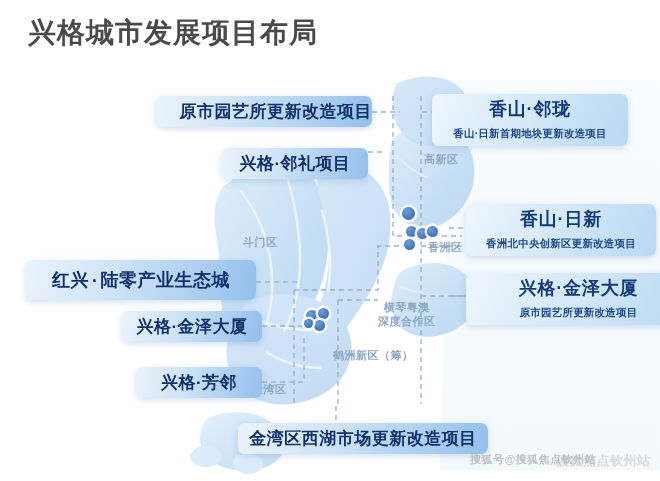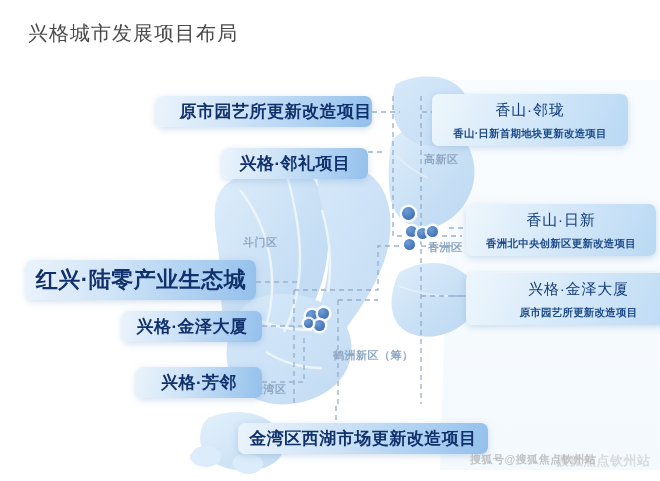--- a/index.html
+++ b/index.html
@@ -6,21 +6,21 @@
   body{
     width:660px;height:481px;background:#ffffff;
     font-family:"Liberation Sans","DejaVu Sans",sans-serif;
     overflow:hidden;position:relative;
   }
   #stage{position:absolute;left:0;top:0;width:660px;height:481px;overflow:hidden;}
 
   
   .title{
     position:absolute;left:28px;top:14px;
-    font-size:20px;font-weight:normal;color:#4a4a4a;
+    font-size:28px;font-weight:bold;color:#4a4a4a;
     letter-spacing:1px;line-height:38px;white-space:nowrap;
   }
 
   
   #map-layer{position:absolute;left:0;top:0;width:660px;height:481px;}
 
   
   .dot{
     position:absolute;border-radius:50%;
     background:radial-gradient(circle at 35% 30%,#6d9fd6 0%,#4a79bd 60%,#3a65a8 100%);
@@ -28,33 +28,33 @@
   }
 
   
   .pill{
     position:absolute;display:flex;align-items:center;justify-content:center;
     border-radius:7px;
     background:linear-gradient(100deg,#eaf3fb 0%,#cfe4f7 38%,#a9cdf0 78%,#93c0ec 100%);
     box-shadow:0 2px 7px rgba(90,140,190,.28);
     color:#10316b;font-weight:bold;white-space:nowrap;
   }
-  .pill.big{font-size:22px;letter-spacing:.5px;}
+  .pill.big{font-size:18px;letter-spacing:.5px;font-family:Liberation Mono, monospace;}
   .pill.mid{font-size:17px;letter-spacing:.5px;}
 
   
   .card{
     position:absolute;border-radius:7px;
     background:linear-gradient(115deg,#eef6fc 0%,#d6e9f9 45%,#b9d8f3 100%);
     box-shadow:0 2px 7px rgba(90,140,190,.28);
     display:flex;flex-direction:column;align-items:center;justify-content:center;
     padding:5px 10px 6px;box-sizing:border-box;
   }
   .card-title{
-    font-size:15px;font-weight:normal;color:#123b7a;letter-spacing:.8px;
+    font-size:18px;font-weight:bold;color:#123b7a;letter-spacing:.8px;
     white-space:nowrap;line-height:21px;
   }
   .card-rule{
     width:86%;height:1px;background:rgba(255,255,255,.85);margin:3px 0 3px;
   }
   .card-sub{
     font-size:10.5px;font-weight:bold;color:#1d4a88;letter-spacing:.2px;
     white-space:nowrap;line-height:14px;
   }
 
@@ -180,20 +180,24 @@
   <div class="dot" style="left:427px;top:226px;width:11px;height:11px;"></div>
   <div class="dot" style="left:404px;top:239px;width:11px;height:11px;"></div>
   <div class="dot" style="left:306px;top:310px;width:12px;height:12px;"></div>
   <div class="dot" style="left:318px;top:308px;width:11px;height:11px;"></div>
   <div class="dot" style="left:314px;top:320px;width:11px;height:11px;"></div>
   <div class="dot" style="left:304px;top:319px;width:9px;height:9px;"></div>
 
   <div class="district" style="left:424px;top:152px;">高新区</div>
   <div class="district" style="left:243px;top:235px;">斗门区</div>
   <div class="district" style="left:428px;top:240px;">香洲区</div>
+  <div class="district" style="left:378px;top:300px;">
+    <div>横琴粤澳</div>
+    <div>深度合作区</div>
+  </div>
   <div class="district" style="left:333px;top:348px;">鹤洲新区（筹）</div>
   <div class="district" style="left:252px;top:382px;">金湾区</div>
 
   <div class="pill mid" style="left:156px;top:96px;width:216px;height:31px;justify-content:flex-end;">
     <span>原市园艺所更新改造项目</span>
   </div>
 
   <div class="pill mid" style="left:222px;top:148px;width:146px;height:31px;">
     <span>兴格·邻礼项目</span>
   </div>

